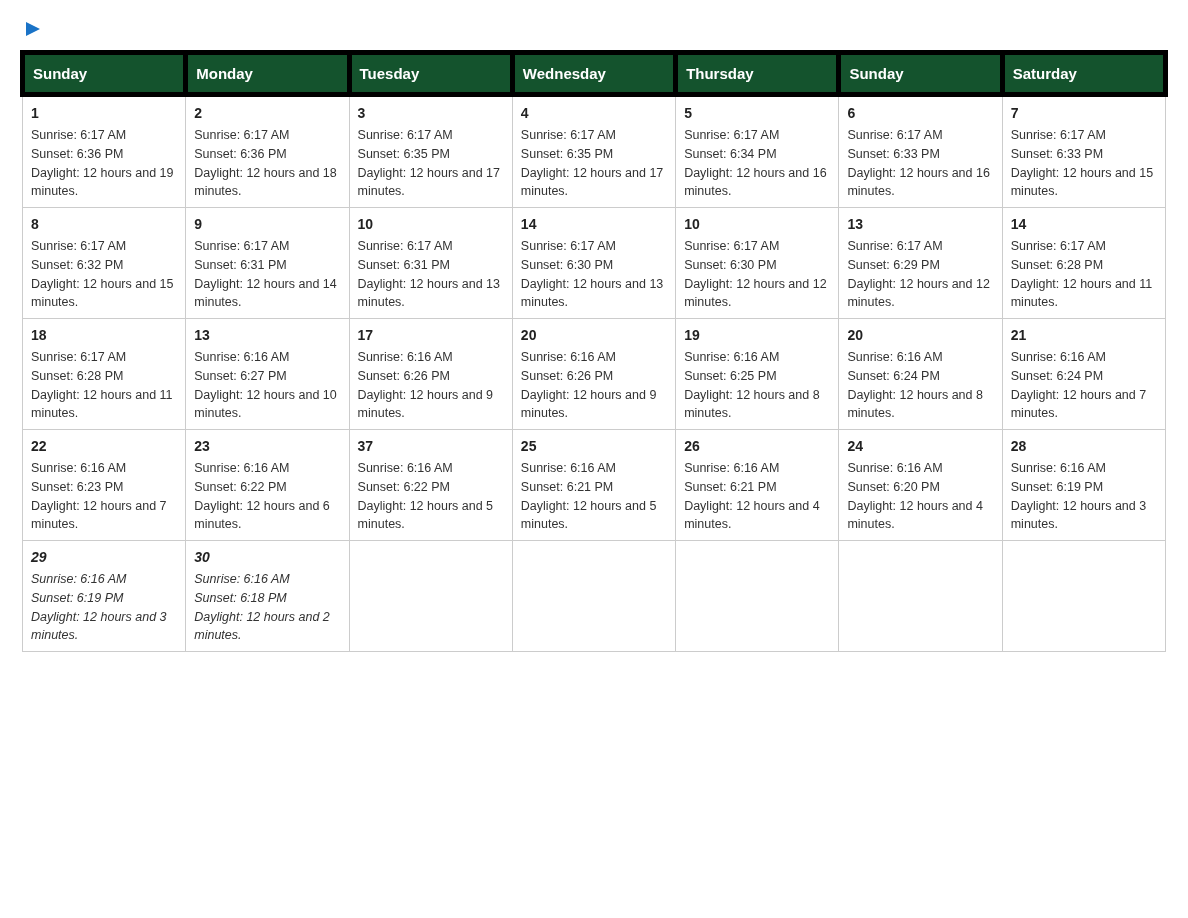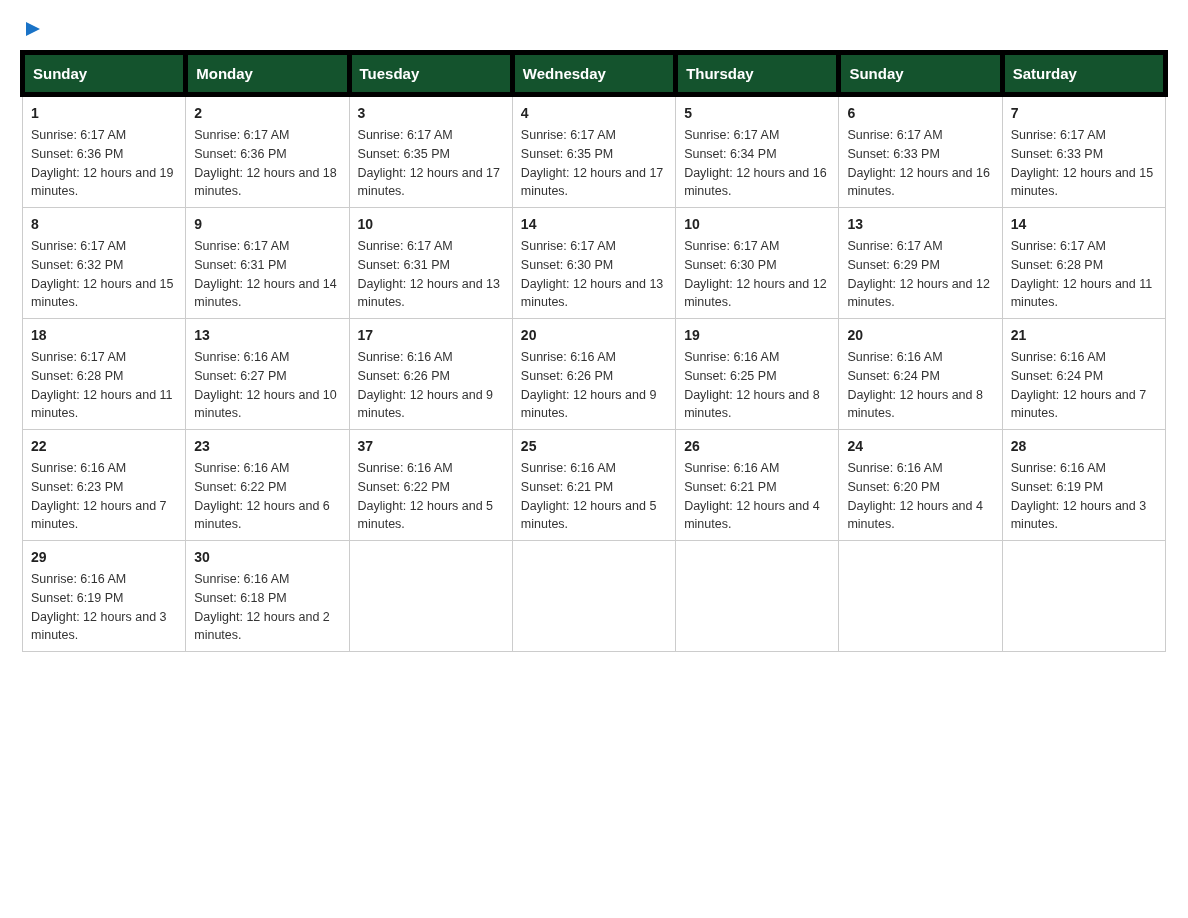--- a/index.html
+++ b/index.html
@@ -65,20 +65,21 @@
     }
     .day-num {
       font-size: 14px;
       font-weight: bold;
       color: #222;
       display: block;
       margin-bottom: 2px;
     }
     .calendar tr:last-child td {
       height: 90px;
+      font-style: italic;
     }
     .calendar tbody tr td {
       background: #fff;
     }
     .calendar tbody tr:nth-child(odd) td {
       background: #fff;
     }
     .row-border-top td {
       border-top: 2px solid #2176c4 !important;
     }

